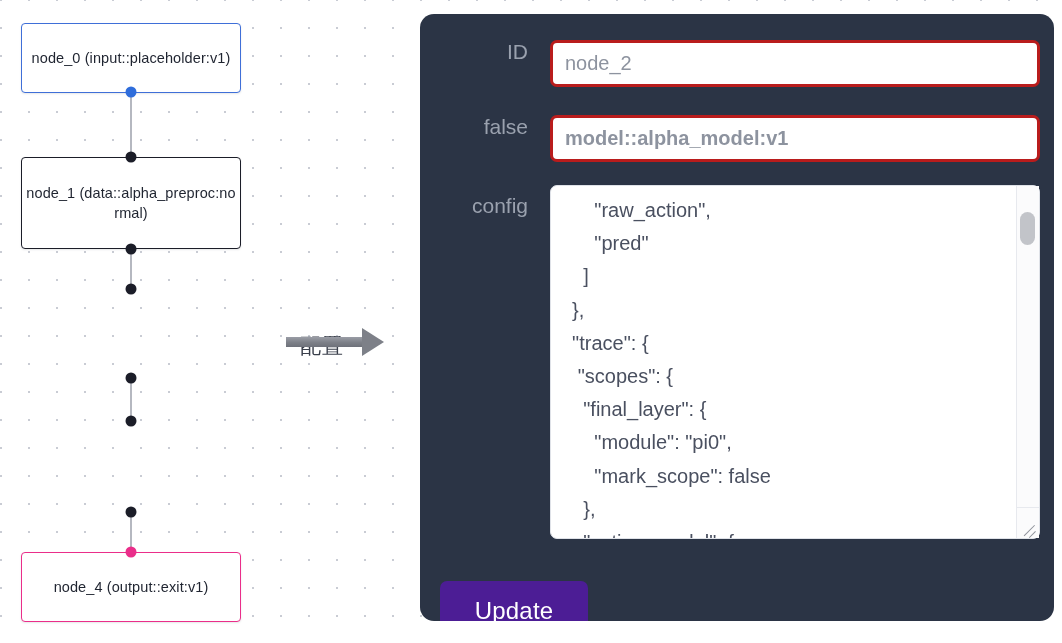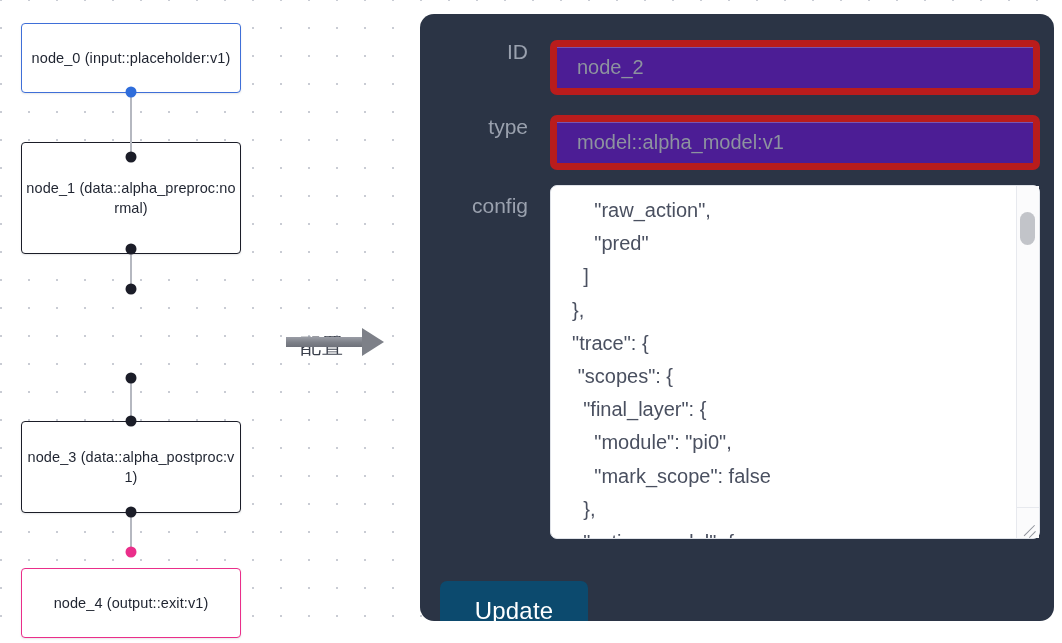--- a/index.html
+++ b/index.html
@@ -44,21 +44,21 @@
     color: #1f2430;
     font-size: 14.5px;
     line-height: 20px;
     letter-spacing: 0.1px;
     padding: 2px 4px;
     box-shadow: 0 1px 2px rgba(20,25,40,0.10);
   }
   .node .node-text { display: block; width: 100%; word-break: break-all; }
 
   .node.is-input  { border-color: #3f6fd8; border-width: 1.4px; }
-  .node.is-output { border-color: #ea2e8a; border-width: 1.6px; margin-top: 16px; }
+  .node.is-output { border-color: #ea2e8a; border-width: 1.6px; }
   .node.is-selected {
     background: #ececec;
     border-color: #1b1d28;
     border-width: 2px;
     box-shadow: 0 1px 3px rgba(20,25,40,0.18);
   }
 
   .handle {
     position: absolute;
     width: 11px; height: 11px;
@@ -126,27 +126,27 @@
   .form-label {
     color: #9aa1ae;
     font-size: 21px;
     text-align: right;
     line-height: 24px;
     user-select: none;
   }
 
   .text-input {
     box-sizing: border-box;
-    background: #4c1d95;
-    border: 7px solid #b91c1c;
+    background: #ffffff;
+    border: 3px solid #b91c1c;
     border-radius: 7px;
     color: #8d939f;
     font-size: 20px;
     font-family: "Liberation Sans", sans-serif;
-    padding: 9px 20px;
+    padding: 9px 12px;
     outline: none;
     box-shadow: 0 1px 0 rgba(255,255,255,0.25) inset;
   }
 
   .config-editor-wrap {
     position: absolute;
     left: 540px; top: 185px;
     width: 490px; height: 354px;
   }
   .config-editor {
@@ -195,21 +195,21 @@
     height: 1.4px;
     transform: rotate(-45deg);
   }
   .resize-grip::before { width: 15px; right: 2px; bottom: 7px; }
   .resize-grip::after  { width: 9px;  right: 2px; bottom: 3px; }
 
   .update-button {
     position: absolute;
     left: 430px; top: 581px;
     width: 148px; height: 52px;
-    background: #0c4a6e;
+    background: #4c1d95;
     color: #ffffff;
     border: none;
     border-radius: 7px;
     font-family: "Liberation Sans", sans-serif;
     font-size: 24px;
     letter-spacing: 0.2px;
     text-align: center;
     padding-top: 8px;
     box-sizing: border-box;
     cursor: pointer;
@@ -228,34 +228,30 @@
     <div class="edge" style="left:131px; top:248px; height:40px;"></div>
     <div class="edge" style="left:131px; top:378px; height:42px;"></div>
     <div class="edge" style="left:131px; top:512px; height:40px;"></div>
 
     <div class="node is-input" style="left:21px; top:23px; width:220px; height:70px;">
       <span class="node-text">node_0
 (input::placeholder:v1)</span>
     </div>
     <div class="handle h-blue" style="left:131px; top:92px;"></div>
 
-    <div class="node" style="left:21px; top:142px; width:220px; height:112px;">
+    <div class="node" style="left:21px; top:157px; width:220px; height:92px;">
       <span class="node-text">node_1
 (data::alpha_preproc:normal)</span>
     </div>
     <div class="handle" style="left:131px; top:157px;"></div>
     <div class="handle" style="left:131px; top:249px;"></div>
 
     <div class="handle" style="left:131px; top:289px;"></div>
     <div class="handle" style="left:131px; top:378px;"></div>
 
-    <div class="node" style="left:21px; top:421px; width:220px; height:92px;">
-      <span class="node-text">node_3
-(data::alpha_postproc:v1)</span>
-    </div>
     <div class="handle" style="left:131px; top:421px;"></div>
     <div class="handle" style="left:131px; top:512px;"></div>
 
     <div class="node is-output" style="left:21px; top:552px; width:220px; height:70px;">
       <span class="node-text">node_4
 (output::exit:v1)</span>
     </div>
     <div class="handle h-pink" style="left:131px; top:552px;"></div>
   </div>
 
@@ -266,22 +262,22 @@
   </div>
 
   <div class="config-panel">
 
     <div class="form-row" style="left:0px; top:26px; width:620px;">
       <div class="form-label" style="width:108px; margin-right:22px;">ID</div>
       <input class="text-input" type="text" style="width: 490px;" value="node_2">
     </div>
 
     <div class="form-row" style="left:0px; top:101px; width:620px;">
-      <div class="form-label" style="width:108px; margin-right:22px;">type</div>
-      <input class="text-input" type="text" style="width: 490px;" value="model::alpha_model:v1">
+      <div class="form-label" style="width:108px; margin-right:22px;">false</div>
+      <input class="text-input" type="text" style="width: 490px; font-weight: bold;" value="model::alpha_model:v1">
     </div>
 
     <div class="form-label" style="position:absolute; left:0px; top:180px; width:108px; margin-right:22px;text-align:right;">config</div>
 
     <div class="config-editor-wrap" style="left:130px; top:171px;">
       <textarea class="config-editor" spellcheck="false" style="">      "raw_action",
       "pred"
     ]
   },
   "trace": {

